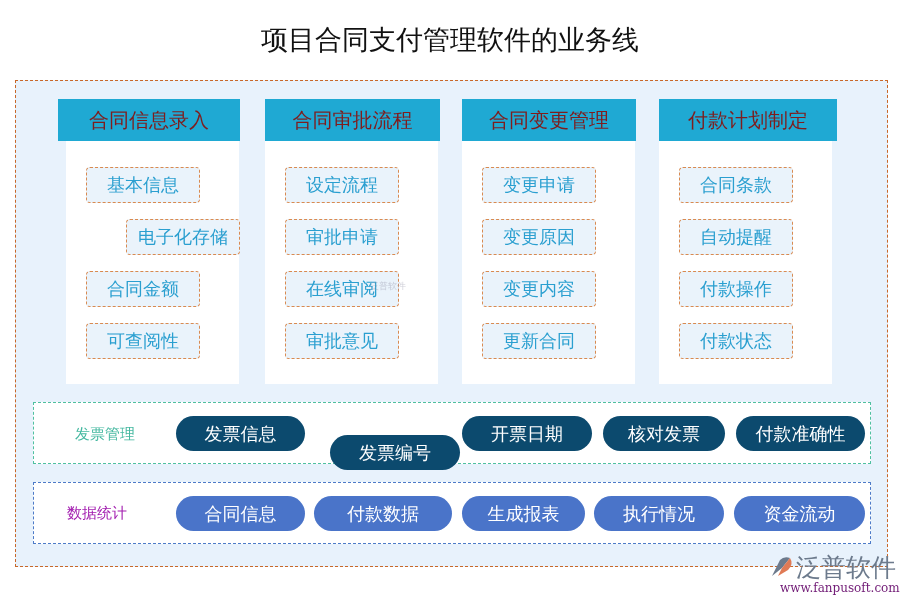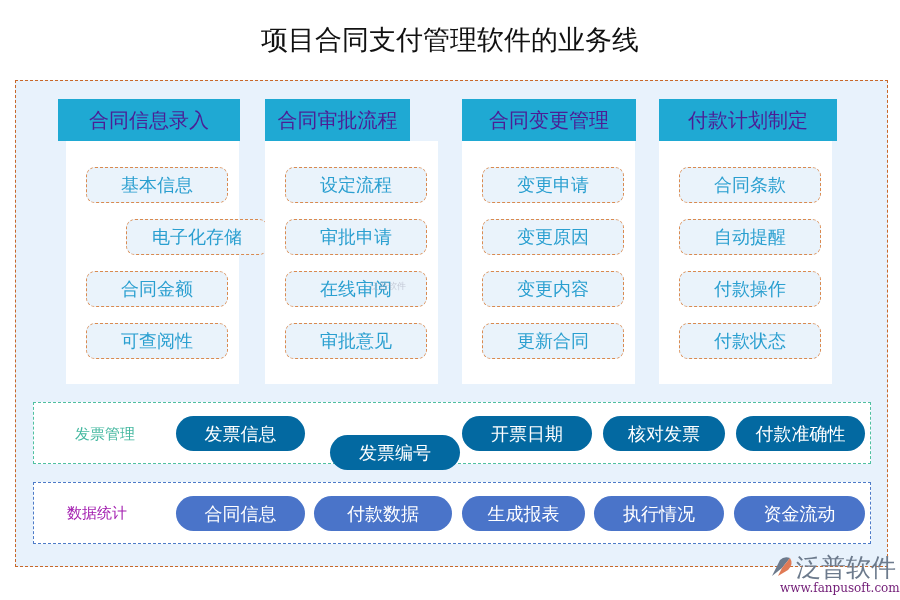--- a/index.html
+++ b/index.html
@@ -12,31 +12,31 @@
       font-family: "DejaVu Sans", "Liberation Sans", sans-serif;
     }
 
     .outer {
       position: absolute; left: 15px; top: 80px; width: 873px; height: 487px;
       background: #e8f2fc; border: 1.5px dashed #c8682a;
     }
 
     .col-header {
       position: absolute; top: 99px; height: 42px; width: 182px;
-      background: #1fa9d3; color: #4c1d95; font-size: 20px;
+      background: #1fa9d3; color: #7f1d1d; font-size: 20px;
       display: flex; align-items: center; justify-content: center;
       font-family: "DejaVu Sans", "Liberation Sans", sans-serif;
     }
     .col-panel {
       position: absolute; top: 141px; height: 243px; width: 173px;
       background: #ffffff;
     }
     .item {
-      position: absolute; height: 36px; width: 142px;
-      border: 1.5px dashed #d98a50; border-radius: 9px;
+      position: absolute; height: 36px; width: 114px;
+      border: 1.5px dashed #d98a50; border-radius: 4px;
       background: #eaf3fb; color: #2a9fd0; font-size: 18px;
       display: flex; align-items: center; justify-content: center;
     }
 
     .row-box {
       position: absolute; left: 33px; width: 838px; height: 62px;
       background: #ffffff;
     }
     .row-box.green { top: 402px; border: 1.5px dashed #4fc0a0; }
     .row-box.blue { top: 482px; border: 1.5px dashed #4d7bc8; }
@@ -45,21 +45,21 @@
       position: absolute; font-size: 15px;
       display: flex; align-items: center;
     }
     .row-label.green { left: 75px; top: 418px; height: 32px; color: #45b8a0; }
     .row-label.blue { left: 67px; top: 497px; height: 32px; color: #a21caf; }
 
     .pill {
       position: absolute; height: 35px; border-radius: 18px; color: #ffffff;
       font-size: 18px; display: flex; align-items: center; justify-content: center;
     }
-    .pill.green { background: #0369a1; top: 416px; }
+    .pill.green { background: #0c4a6e; top: 416px; }
     .pill.blue { background: #4a74c9; top: 496px; }
 
     .watermark {
       position: absolute; left: 370px; top: 280px; font-size: 9px;
       color: rgba(150,150,170,0.45);
       font-family: "DejaVu Sans", "Liberation Sans", sans-serif;
     }
 
     .logo { position: absolute; left: 770px; top: 553px; width: 125px; height: 45px; }
     .logo-mark {
@@ -81,21 +81,21 @@
 
 <div class="outer"></div>
 
 <div class="col-header" style="left:58px;">合同信息录入</div>
 <div class="col-panel" style="left:66px;"></div>
 <div class="item" style="left:86px; top:167px;">基本信息</div>
 <div class="item" style="left:86px; top:219px;margin-left:40px;">电子化存储</div>
 <div class="item" style="left:86px; top:271px;">合同金额</div>
 <div class="item" style="left:86px; top:323px;">可查阅性</div>
 
-<div class="col-header" style="left:265px; width:145px;">合同审批流程</div>
+<div class="col-header" style="left:265px; width:175px;">合同审批流程</div>
 <div class="col-panel" style="left:265px;"></div>
 <div class="item" style="left:285px; top:167px;">设定流程</div>
 <div class="item" style="left:285px; top:219px;">审批申请</div>
 <div class="item" style="left:285px; top:271px;">在线审阅</div>
 <div class="item" style="left:285px; top:323px;">审批意见</div>
 
 <div class="col-header" style="left:462px; width:174px;">合同变更管理</div>
 <div class="col-panel" style="left:462px;"></div>
 <div class="item" style="left:482px; top:167px;">变更申请</div>
 <div class="item" style="left:482px; top:219px;">变更原因</div>

